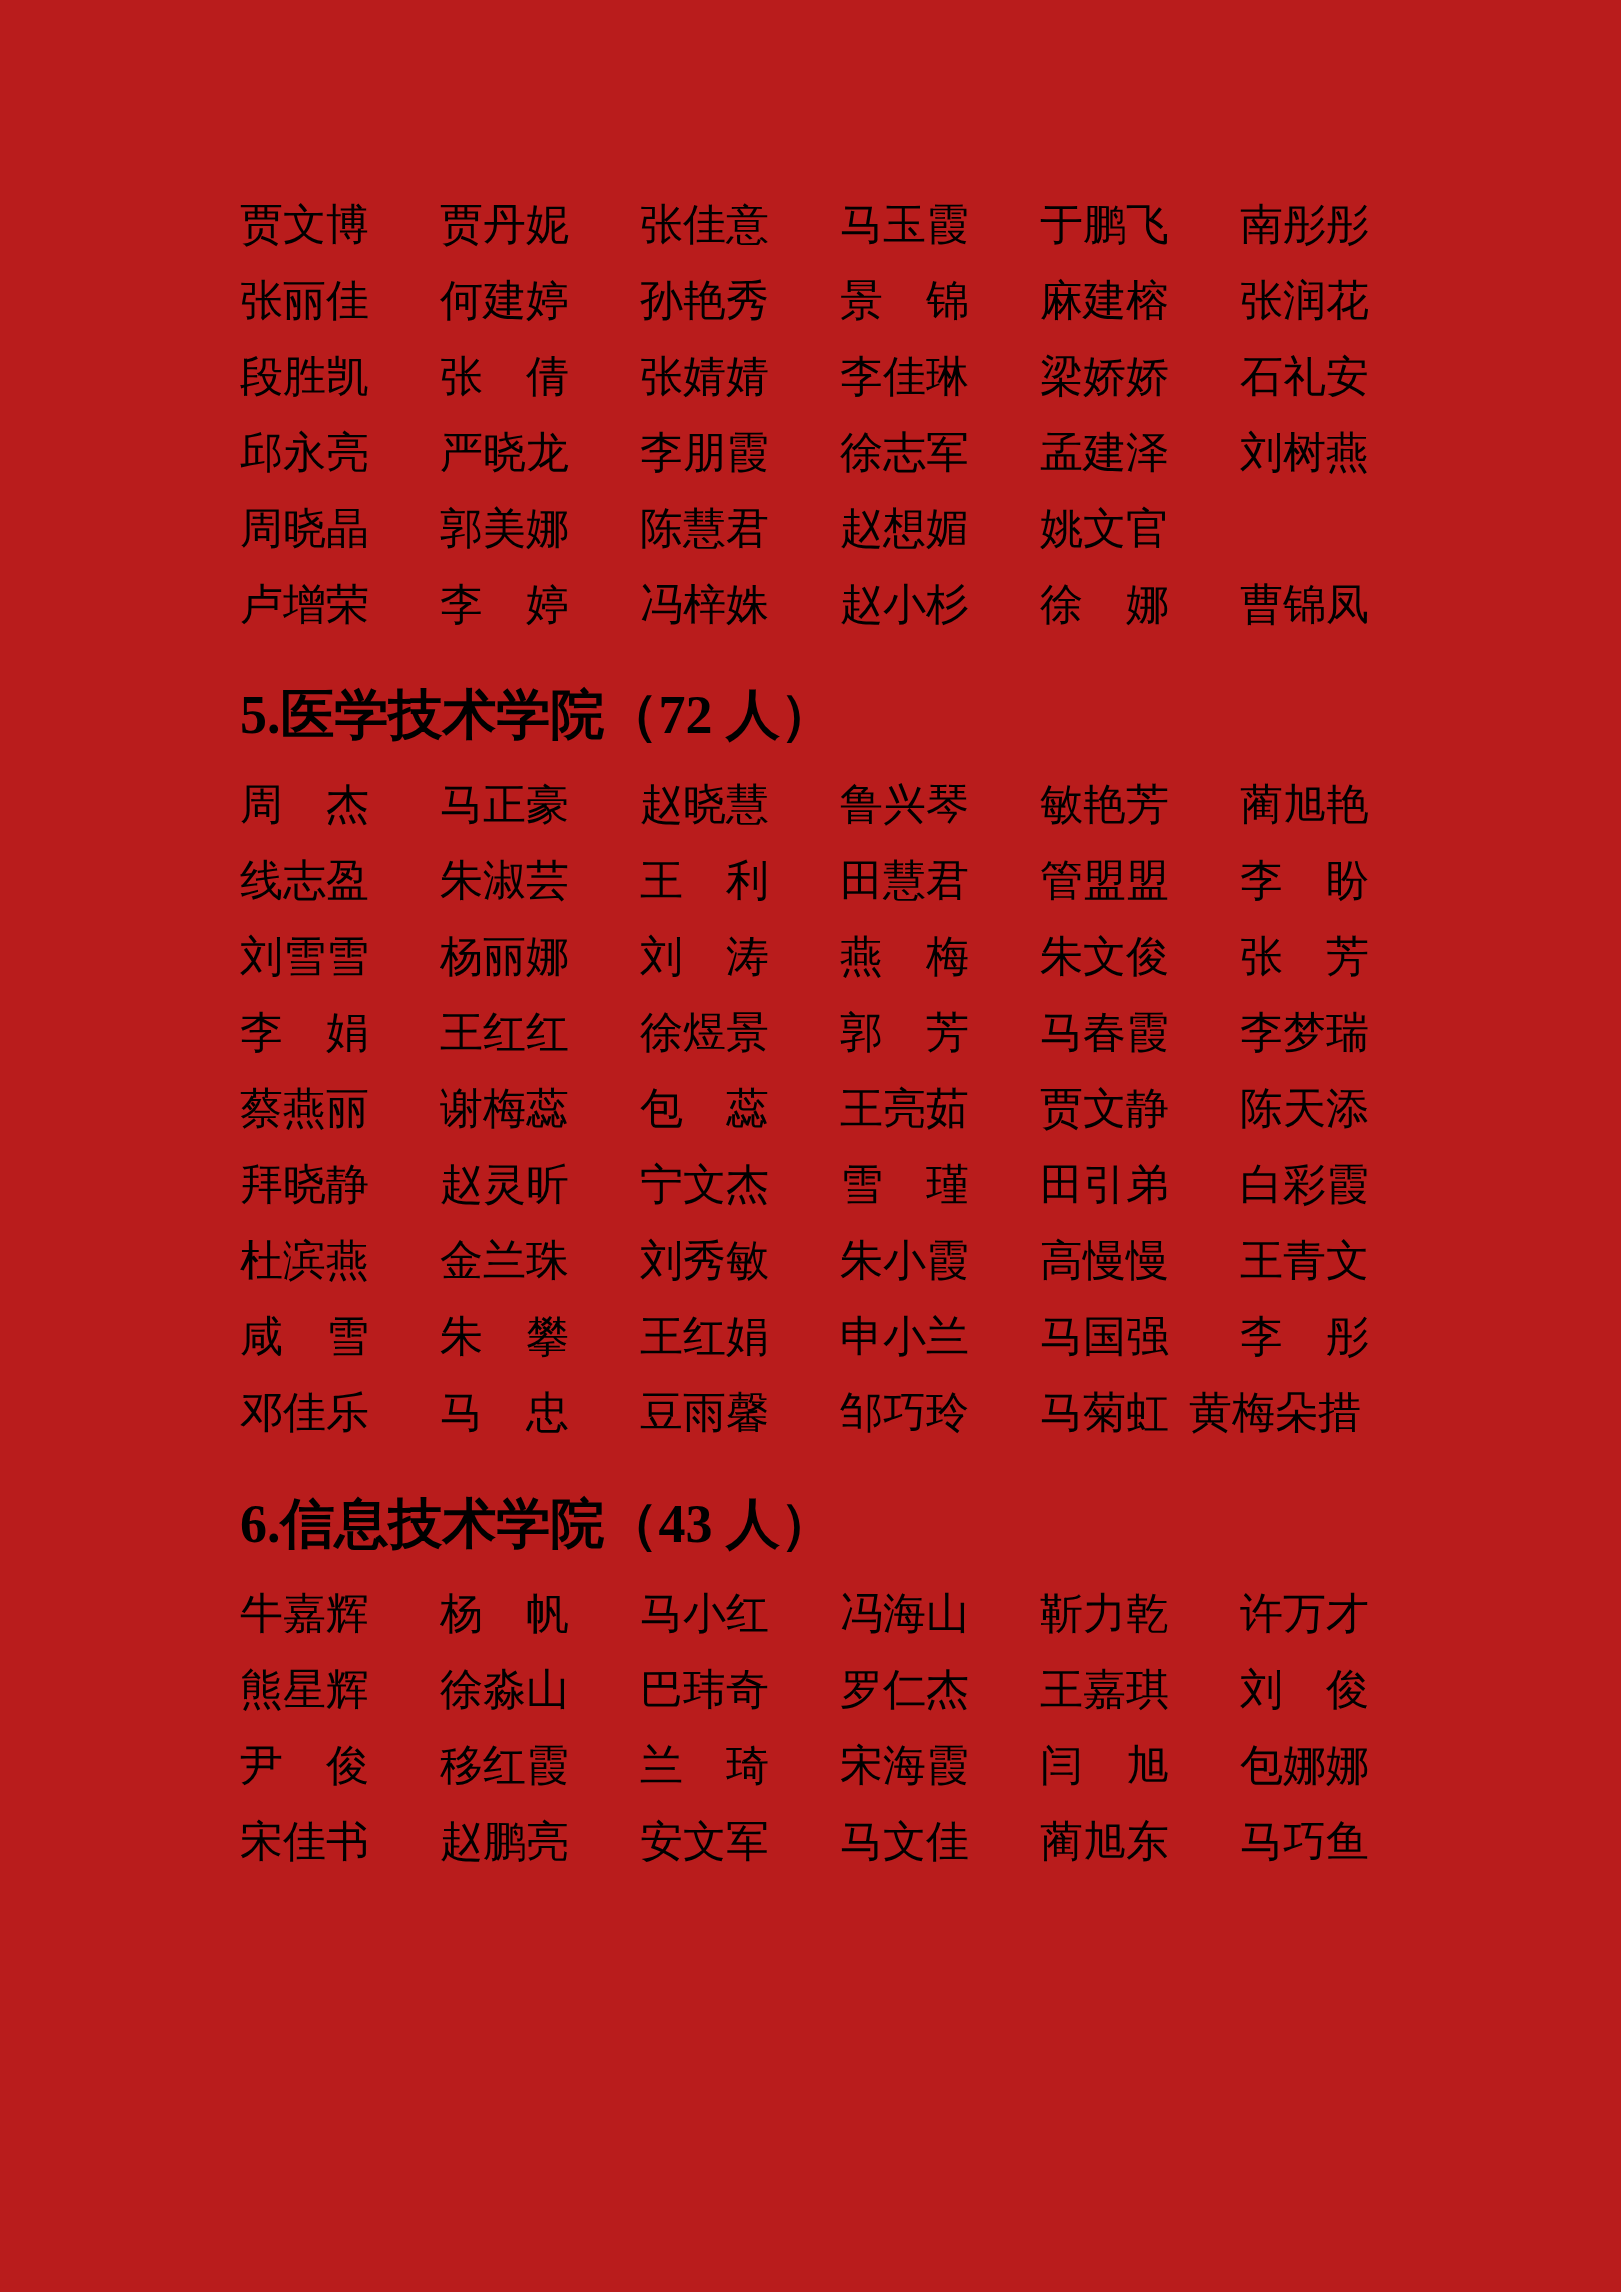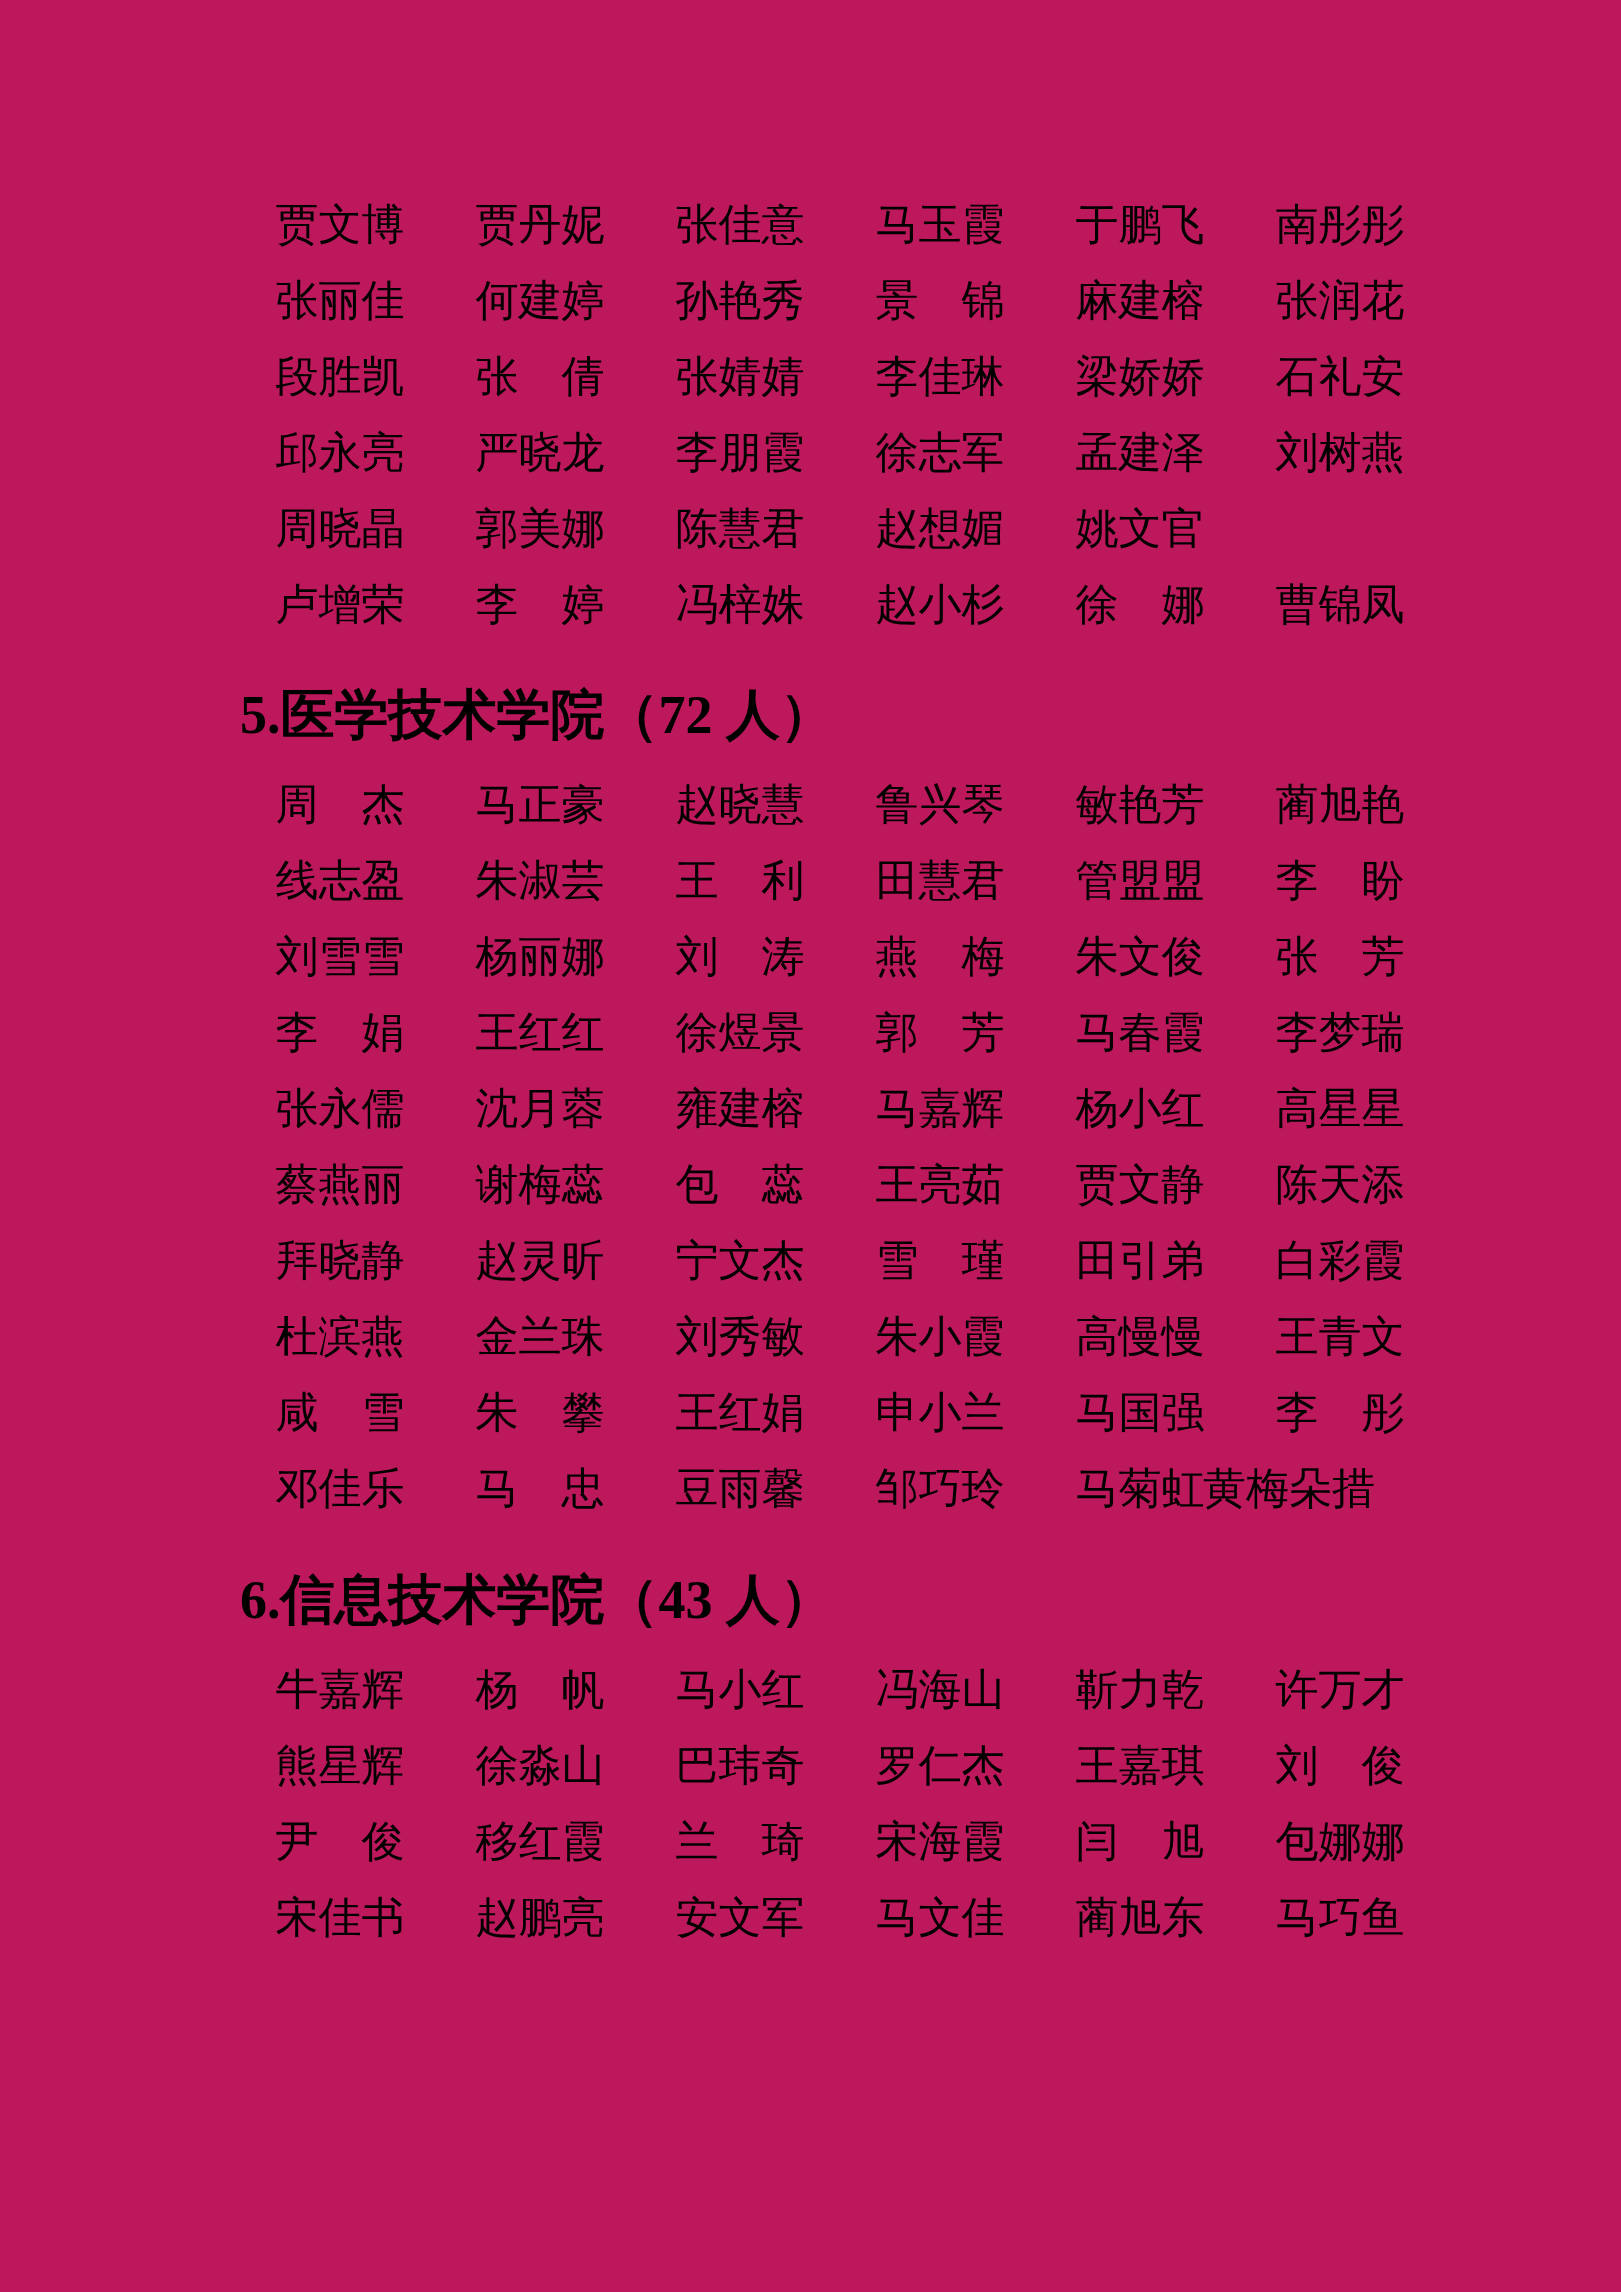--- a/index.html
+++ b/index.html
@@ -4,25 +4,24 @@
 <style>
   html, body {
     margin: 0;
     padding: 0;
     background: #ffffff;
   }
   .page {
     position: relative;
     width: 1621px;
     height: 2293px;
-    background: #be185d;
+    background: #b91c1c;
     overflow: hidden;
     font-family: "Liberation Serif", serif;
     color: #000000;
-    text-align: center;
   }
   .content {
     position: absolute;
     left: 240px;
     top: 186px;
     width: 1215px;
   }
   .name-row {
     display: flex;
     height: 76px;
@@ -130,28 +129,20 @@
       </div>
       <div class="name-row">
         <span class="name-cell">李　娟</span>
         <span class="name-cell">王红红</span>
         <span class="name-cell">徐煜景</span>
         <span class="name-cell">郭　芳</span>
         <span class="name-cell">马春霞</span>
         <span class="name-cell">李梦瑞</span>
       </div>
       <div class="name-row">
-        <span class="name-cell">张永儒</span>
-        <span class="name-cell">沈月蓉</span>
-        <span class="name-cell">雍建榕</span>
-        <span class="name-cell">马嘉辉</span>
-        <span class="name-cell">杨小红</span>
-        <span class="name-cell">高星星</span>
-      </div>
-      <div class="name-row">
         <span class="name-cell">蔡燕丽</span>
         <span class="name-cell">谢梅蕊</span>
         <span class="name-cell">包　蕊</span>
         <span class="name-cell">王亮茹</span>
         <span class="name-cell">贾文静</span>
         <span class="name-cell">陈天添</span>
       </div>
       <div class="name-row">
         <span class="name-cell">拜晓静</span>
         <span class="name-cell">赵灵昕</span>

